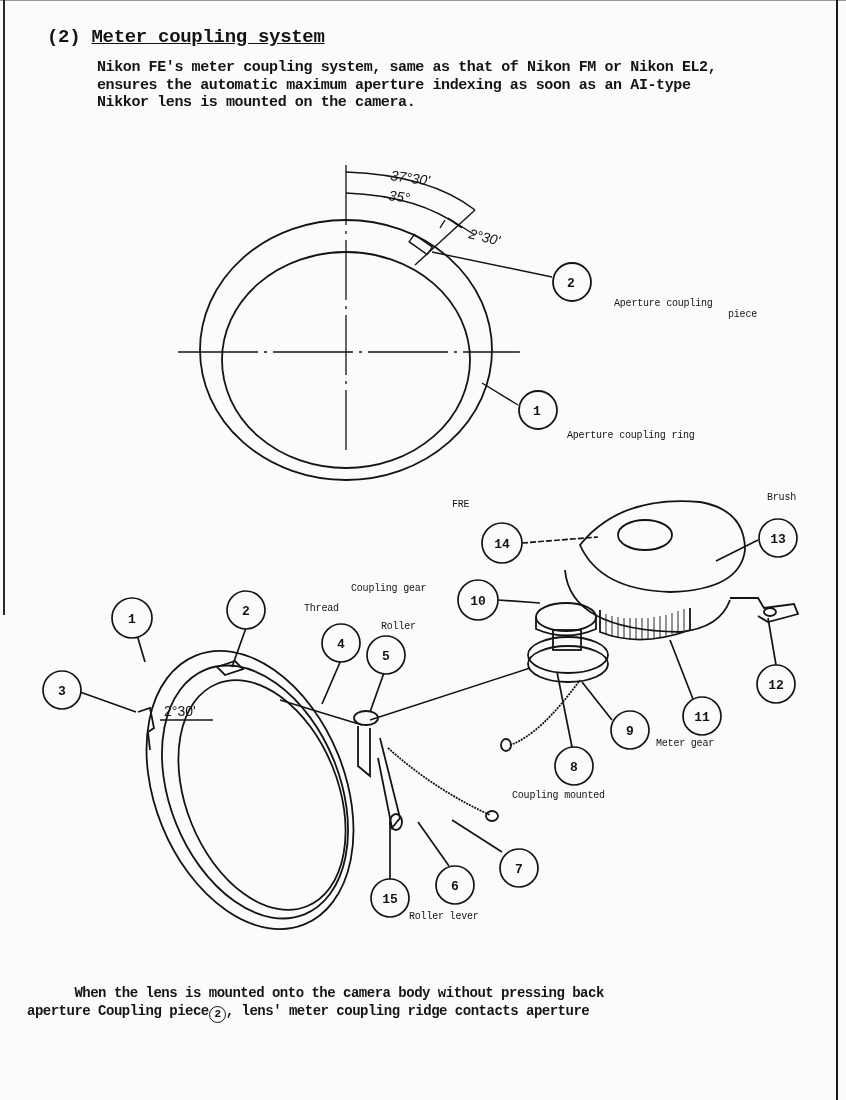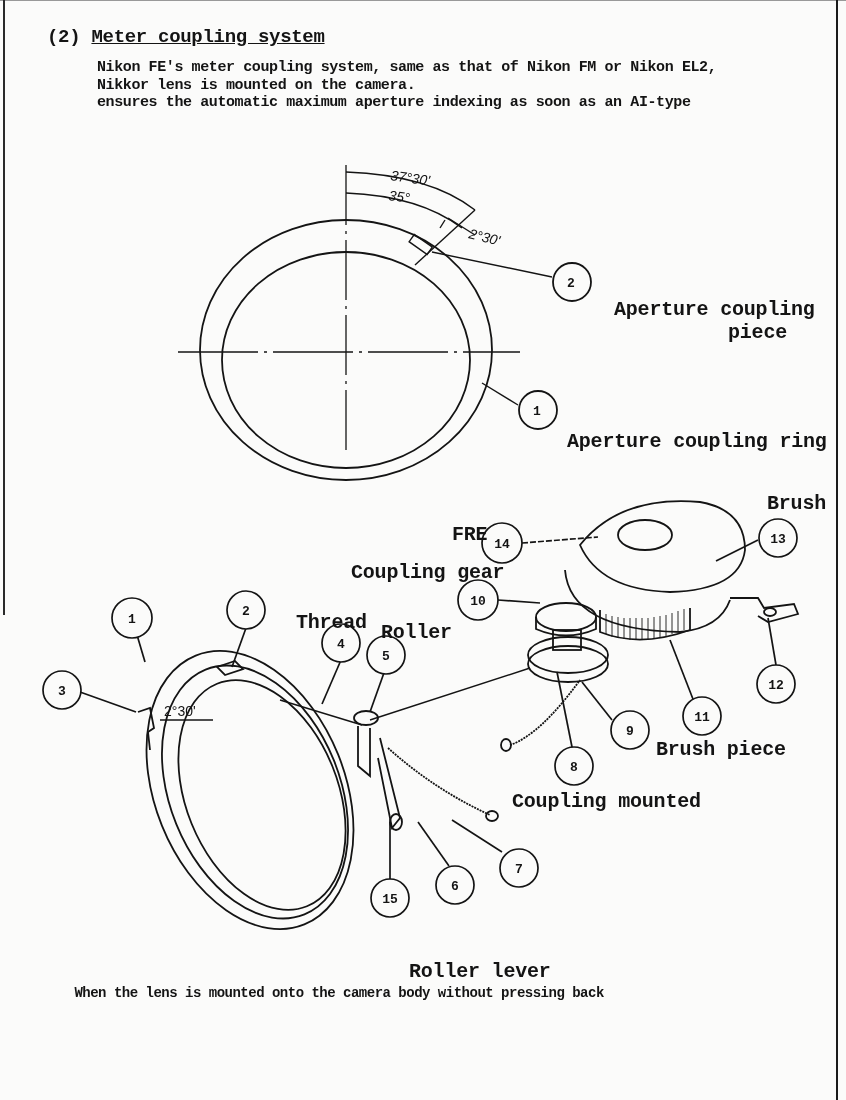--- a/index.html
+++ b/index.html
@@ -6,42 +6,42 @@
   body { width:846px; height:1100px; position:relative; overflow:hidden;
          font-family:"Liberation Mono","DejaVu Sans Mono",monospace; color:#141414; }
   .border-left { position:absolute; left:3px; top:0; width:2px; height:615px; background:#2a2a2a; }
   .border-right { position:absolute; left:836px; top:0; width:2px; height:1100px; background:#1a1a1a; }
   .border-top { position:absolute; left:0; top:0; width:846px; height:1px; background:#999; }
   .section-title { position:absolute; left:47px; top:26px; font-size:19px; font-weight:bold; letter-spacing:-0.3px; }
   .section-title .t { text-decoration:underline; }
   .intro { position:absolute; left:97px; top:59px; width:720px; font-size:15px; font-weight:bold; line-height:17.5px; letter-spacing:-0.4px; }
   .intro div { white-space:nowrap; }
   .diagram { position:absolute; left:0; top:0; width:846px; height:1100px; }
-  .lbl { position:absolute; font-size:20px; font-weight:bold; white-space:nowrap; letter-spacing:-0.2px; }
+  .lbl { position:absolute; font-size:10px; font-weight:normal; white-space:nowrap; letter-spacing:-0.2px; }
   .bottom { position:absolute; left:27px; top:985px; font-size:14px; font-weight:bold; line-height:17.5px; letter-spacing:-0.5px; }
   .bottom div { white-space:nowrap; }
   .ci { display:inline-block; width:15px; height:15px; border:1.5px solid #141414; border-radius:50%;
         font-size:11px; line-height:15px; text-align:center; vertical-align:-2px; letter-spacing:-1px; box-sizing:content-box; }
 </style>
 </head>
 <body>
 
 <div class="border-top"></div>
 <div class="border-left"></div>
 <div class="border-right"></div>
 
 <div class="section-title">
   <span>(2)</span>
   <span class="t">Meter coupling system</span>
 </div>
 
 <div class="intro">
   <div>Nikon FE's meter coupling system, same as that of Nikon FM or Nikon EL2,</div>
+  <div>ensures the automatic maximum aperture indexing as soon as an AI-type</div>
   <div>Nikkor lens is mounted on the camera.</div>
-  <div>ensures the automatic maximum aperture indexing as soon as an AI-type</div>
 </div>
 
 <svg class="diagram" viewBox="0 0 846 1100" xmlns="http://www.w3.org/2000/svg">
   <g fill="none" stroke="#141414" stroke-width="1.8">
 
     <ellipse cx="346" cy="350" rx="146" ry="130"></ellipse>
     <ellipse cx="346" cy="360" rx="124" ry="108"></ellipse>
 
     <line x1="346" y1="165" x2="346" y2="450" stroke-dasharray="60 6 3 6" stroke-width="1.3"></line>
     <line x1="178" y1="352" x2="520" y2="352" stroke-dasharray="80 6 3 6" stroke-width="1.3"></line>
@@ -177,24 +177,25 @@
     <text x="164" y="716">2°30'</text>
   </g>
 </svg>
 
 <div class="lbl" style="left:614px;top:298px;">
   <div>Aperture coupling</div>
   <div style="padding-left:114px;">piece</div>
 </div>
 <div class="lbl" style="left:567px;top:430px;">Aperture coupling ring</div>
 
-<div class="lbl" style="left:452px;top:499px;margin-top:24px;">FRE</div>
+<div class="lbl" style="left:452px;top:499px;">FRE</div>
 <div class="lbl" style="left:767px;top:492px;">Brush</div>
-<div class="lbl" style="left:351px;top:561px;">Coupling gear</div>
-<div class="lbl" style="left:296px;top:603px;margin-top:8px;">Thread</div>
+<div class="lbl" style="left:351px;top:583px;">Coupling gear</div>
+<div class="lbl" style="left:304px;top:603px;">Thread</div>
 <div class="lbl" style="left:381px;top:621px;">Roller</div>
-<div class="lbl" style="left:656px;top:738px;">Brush piece</div>
+<div class="lbl" style="left:656px;top:738px;">Meter gear</div>
 <div class="lbl" style="left:512px;top:790px;">Coupling mounted</div>
-<div class="lbl" style="left:409px;top:960px;text-align:right;">Roller lever</div>
+<div class="lbl" style="left:409px;top:911px;text-align:right;">Roller lever</div>
 
 <div class="bottom" id="body-para">
     <div style="white-space: pre;">      When the lens is mounted onto the camera body without pressing back</div>
+    <div style="white-space: pre;">aperture Coupling piece<span class="ci">2</span>, lens' meter coupling ridge contacts aperture</div>
   </div>
 
 </body></html>

